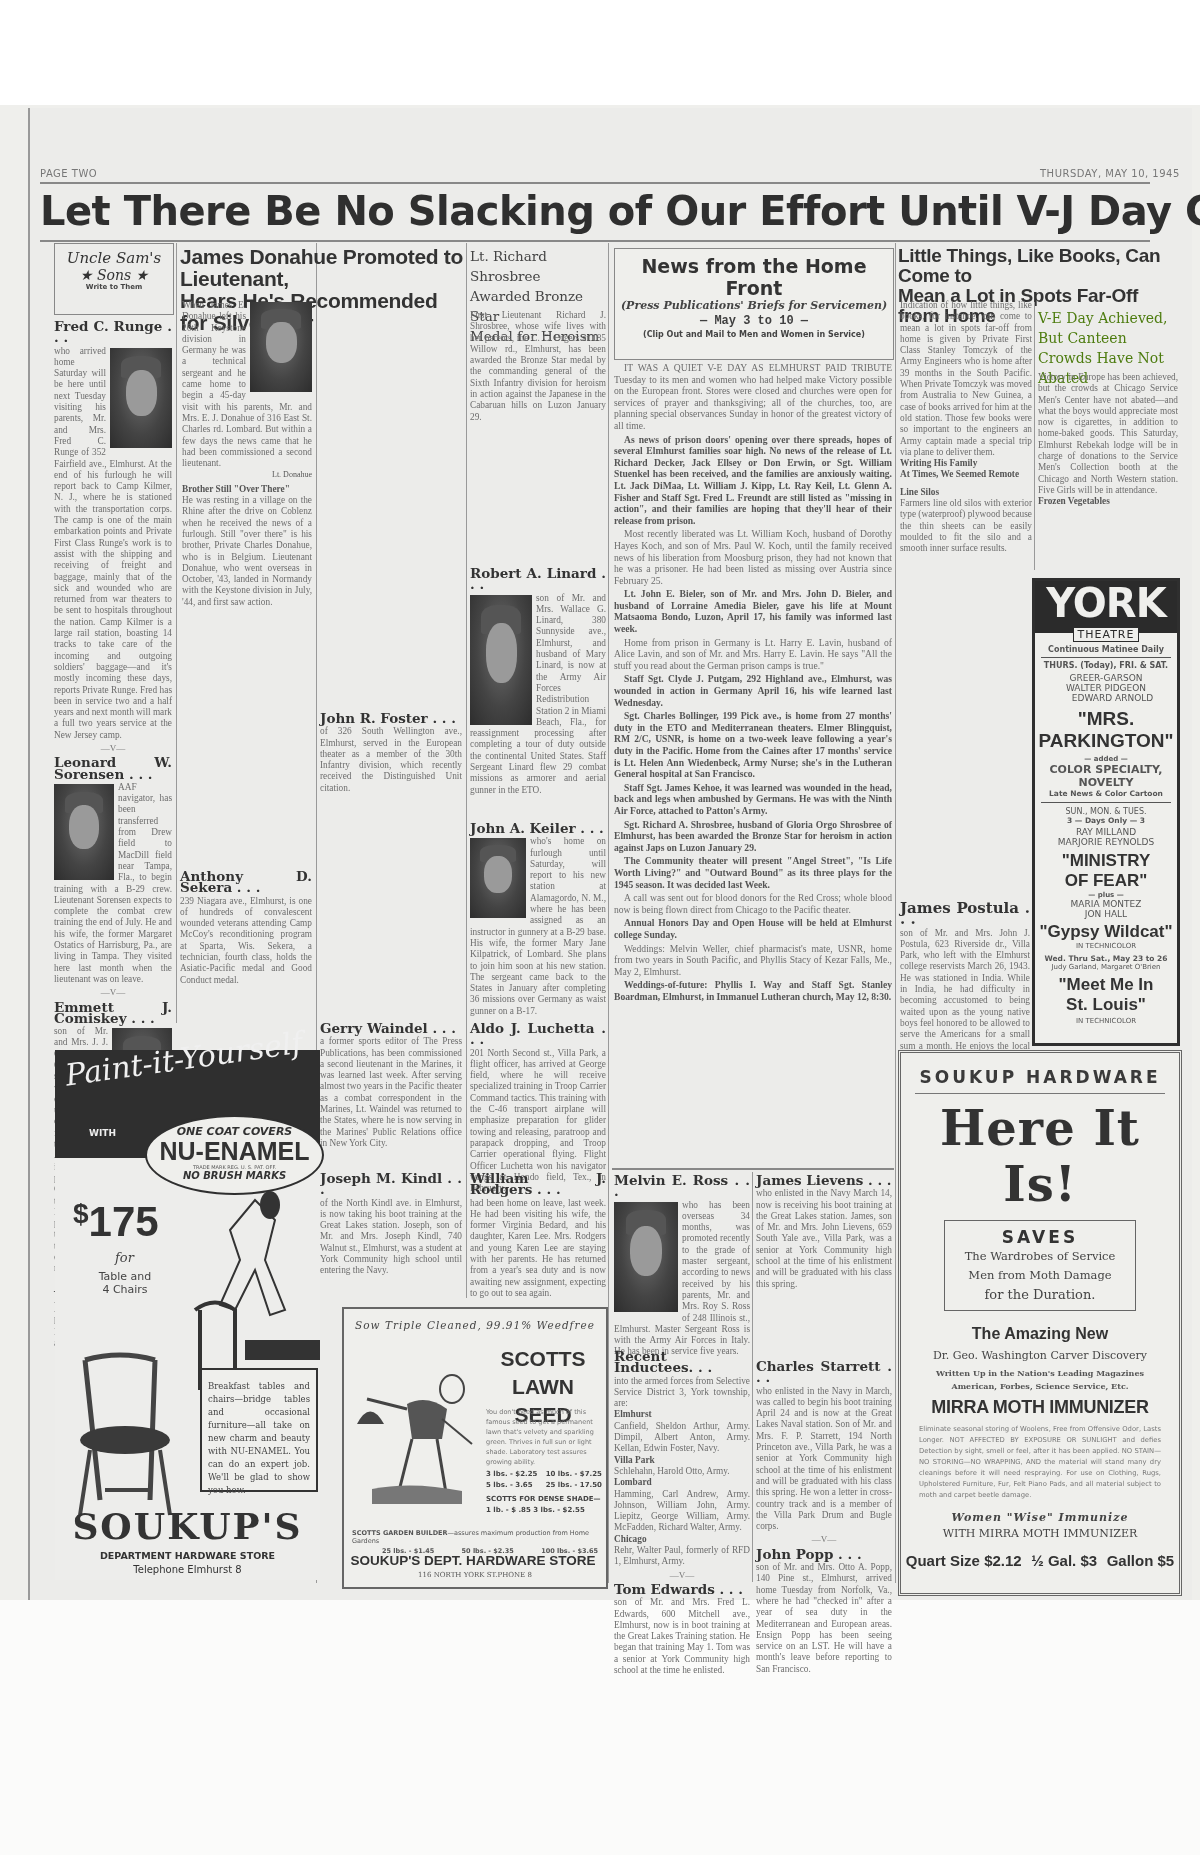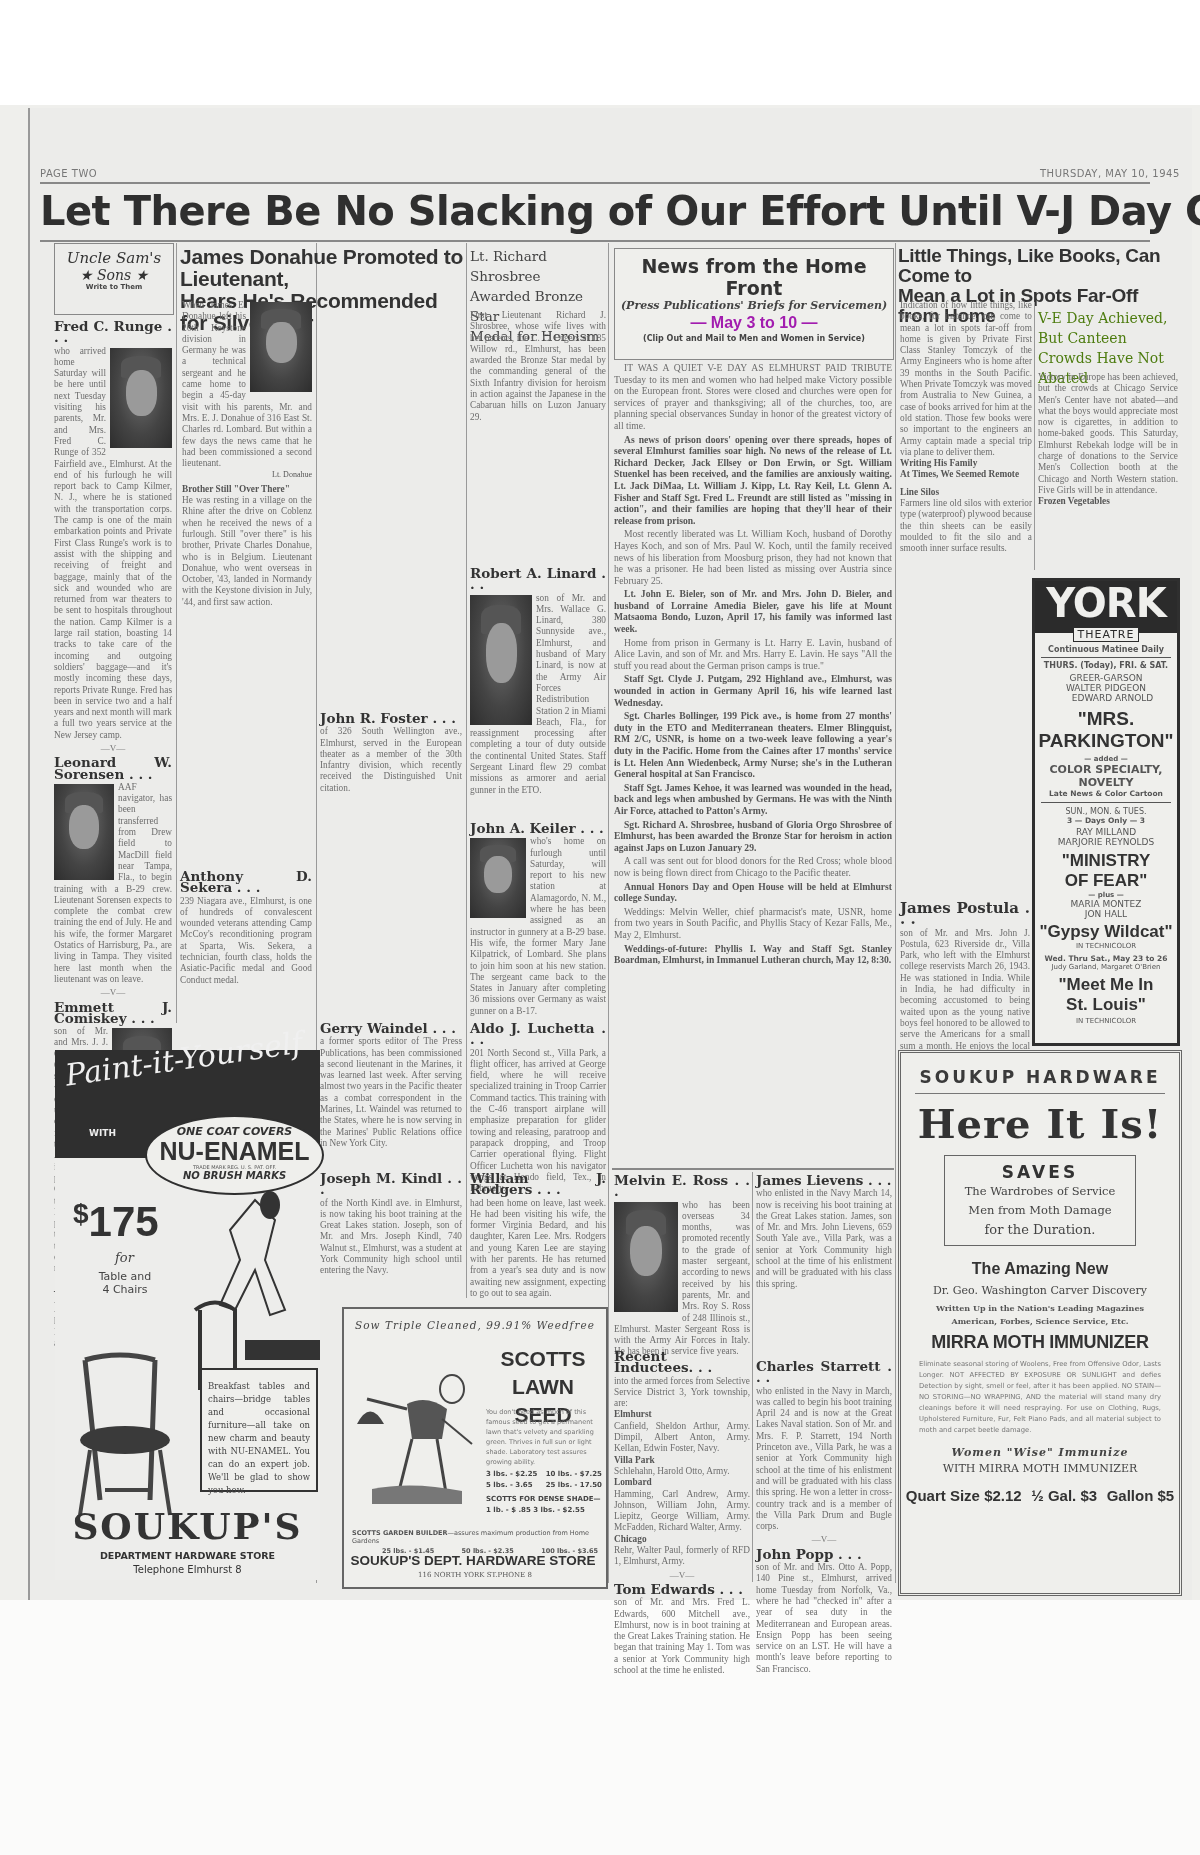--- a/index.html
+++ b/index.html
@@ -160,33 +160,34 @@
 </div>
 
 <div class="box body" style="left:470px;top:1170px;width:136px;">
   <div class="subname">William J. Rodgers . . .</div>
   <div>had been home on leave, last week. He had been visiting his wife, the former Virginia Bedard, and his daughter, Karen Lee. Mrs. Rodgers and young Karen Lee are staying with her parents. He has returned from a year's sea duty and is now awaiting new assignment, expecting to go out to sea again.</div>
 </div>
 
 <div class="homefront">
   <div class="c" style="font-family:'DejaVu Sans',sans-serif;font-weight:bold;font-size:19px;color:#333;margin-top:6px;">News from the Home Front</div>
   <div class="c" style="font-style:italic;font-weight:bold;font-size:11px;color:#444;">(Press Publications' Briefs for Servicemen)</div>
-  <div class="c" style="font-family:Liberation Sans, sans-serif;font-weight:bold;font-size:16px;color:#a21caf;margin-top:2px;">— <span>May 3 to 10</span> —</div>
+  <div class="c" style="font-family:Liberation Mono, monospace;font-weight:bold;font-size:12px;color:#404040;margin-top:2px;">— <span>May 3 to 10</span> —</div>
   <div class="c" style="font-family:'DejaVu Sans',sans-serif;font-weight:bold;font-size:8px;color:#444;margin-top:2px;">(Clip Out and Mail to Men and Women in Service)</div>
 </div>
 <div class="box body" style="left:614px;top:362px;width:278px;font-size:9.6px;line-height:11.6px;">
   <p>IT WAS A QUIET V-E DAY AS ELMHURST PAID TRIBUTE Tuesday to its men and women who had helped make Victory possible on the European front. Stores were closed and churches were open for services of prayer and thanksgiving; all of the churches, too, are planning special observances Sunday in honor of the greatest victory of all time.</p>
   <p class="bold-body">As news of prison doors' opening over there spreads, hopes of several Elmhurst families soar high. No news of the release of Lt. Richard Decker, Jack Ellsey or Don Erwin, or Sgt. William Stuenkel has been received, and the families are anxiously waiting. Lt. Jack DiMaa, Lt. William J. Kipp, Lt. Ray Keil, Lt. Glenn A. Fisher and Staff Sgt. Fred L. Freundt are still listed as "missing in action", and their families are hoping that they'll hear of their release from prison.</p>
   <p>Most recently liberated was Lt. William Koch, husband of Dorothy Hayes Koch, and son of Mrs. Paul W. Koch, until the family received news of his liberation from Moosburg prison, they had not known that he was a prisoner. He had been listed as missing over Austria since February 25.</p>
   <p class="bold-body">Lt. John E. Bieler, son of Mr. and Mrs. John D. Bieler, and husband of Lorraine Amedia Bieler, gave his life at Mount Matsaoma Bondo, Luzon, April 17, his family was informed last week.</p>
   <p>Home from prison in Germany is Lt. Harry E. Lavin, husband of Alice Lavin, and son of Mr. and Mrs. Harry E. Lavin. He says "All the stuff you read about the German prison camps is true."</p>
   <p class="bold-body">Staff Sgt. Clyde J. Putgam, 292 Highland ave., Elmhurst, was wounded in action in Germany April 16, his wife learned last Wednesday.</p>
   <p class="bold-body">Sgt. Charles Bollinger, 199 Pick ave., is home from 27 months' duty in the ETO and Mediterranean theaters. Elmer Blingquist, RM 2/C, USNR, is home on a two-week leave following a year's duty in the Pacific. Home from the Caines after 17 months' service is Lt. Helen Ann Wiedenbeck, Army Nurse; she's in the Lutheran General hospital at San Francisco.</p>
   <p class="bold-body">Staff Sgt. James Kehoe, it was learned was wounded in the head, back and legs when ambushed by Germans. He was with the Ninth Air Force, attached to Patton's Army.</p>
   <p class="bold-body">Sgt. Richard A. Shrosbree, husband of Gloria Orgo Shrosbree of Elmhurst, has been awarded the Bronze Star for heroism in action against Japs on Luzon January 29.</p>
+  <p class="bold-body">The Community theater will present "Angel Street", "Is Life Worth Living?" and "Outward Bound" as its three plays for the 1945 season. It was decided last Week.</p>
   <p>A call was sent out for blood donors for the Red Cross; whole blood now is being flown direct from Chicago to the Pacific theater.</p>
   <p class="bold-body">Annual Honors Day and Open House will be held at Elmhurst college Sunday.</p>
   <p>Weddings: Melvin Weller, chief pharmacist's mate, USNR, home from two years in South Pacific, and Phyllis Stacy of Kezar Falls, Me., May 2, Elmhurst.</p>
   <p class="bold-body">Weddings-of-future: Phyllis I. Way and Staff Sgt. Stanley Boardman, Elmhurst, in Immanuel Lutheran church, May 12, 8:30.</p>
 </div>
 <div class="rule" style="left:612px;top:1168px;width:282px;"></div>
 
 <div class="box body" style="left:614px;top:1172px;width:136px;">
   <div class="subname">Melvin E. Ross . . .</div>
   <div class="photo" style="position:relative;float:left;width:64px;height:110px;margin:2px 4px 2px 0;">
@@ -274,21 +275,21 @@
   <div class="ln" style="font-size:7px;">IN TECHNICOLOR</div>
   <div class="ln" style="font-size:7.5px;font-weight:bold;margin-top:4px;">Wed. Thru Sat., May 23 to 26</div>
   <div class="ln" style="font-size:7px;">Judy Garland, Margaret O'Brien</div>
   <div class="ln" style="font-family:'Liberation Sans',sans-serif;font-weight:bold;font-size:17px;color:#333;margin-top:4px;">"Meet Me In</div>
   <div class="ln" style="font-family:'Liberation Sans',sans-serif;font-weight:bold;font-size:17px;color:#333;">St. Louis"</div>
   <div class="ln" style="font-size:7px;margin-top:2px;">IN TECHNICOLOR</div>
 </div>
 
 <div class="soukup-hw">
   <div class="c" style="font-family:'DejaVu Sans',sans-serif;font-weight:bold;font-size:17px;letter-spacing:3px;color:#3a3a3a;margin-top:14px;padding-bottom:6px;border-bottom:1px solid #777;margin-left:14px;margin-right:14px;">SOUKUP HARDWARE</div>
-  <div class="c" style="font-family:'DejaVu Serif',serif;font-weight:bold;font-size:40px;color:#333;margin-top:6px;letter-spacing:1px;">Here It Is!</div>
+  <div class="c" style="font-family:'DejaVu Serif',serif;font-weight:bold;font-size:48px;color:#333;margin-top:6px;letter-spacing:1px;">Here It Is!</div>
   <div style="margin:8px auto 0;width:190px;border:1px solid #666;padding:6px 0;">
     <div class="c" style="font-family:'DejaVu Sans',sans-serif;font-weight:bold;font-size:17px;letter-spacing:3px;color:#333;">SAVES</div>
     <div class="c" style="font-size:11.5px;color:#444;line-height:19px;">The Wardrobes of Service</div>
     <div class="c" style="font-size:11.5px;color:#444;line-height:19px;">Men from Moth Damage</div>
     <div class="c" style="font-size:13px;color:#444;line-height:19px;">for the Duration.</div>
   </div>
   <div class="c" style="font-family:'Liberation Sans',sans-serif;font-weight:bold;font-size:16px;color:#333;margin-top:14px;">The Amazing New</div>
   <div class="c" style="font-weight:normal;font-size:11px;color:#444;margin-top:6px;">Dr. Geo. Washington Carver Discovery</div>
   <div class="c" style="font-weight:bold;font-size:8px;color:#555;margin-top:6px;">Written Up in the Nation's Leading Magazines</div>
   <div class="c" style="font-weight:bold;font-size:8px;color:#555;margin-top:3px;">American, Forbes, Science Service, Etc.</div>

